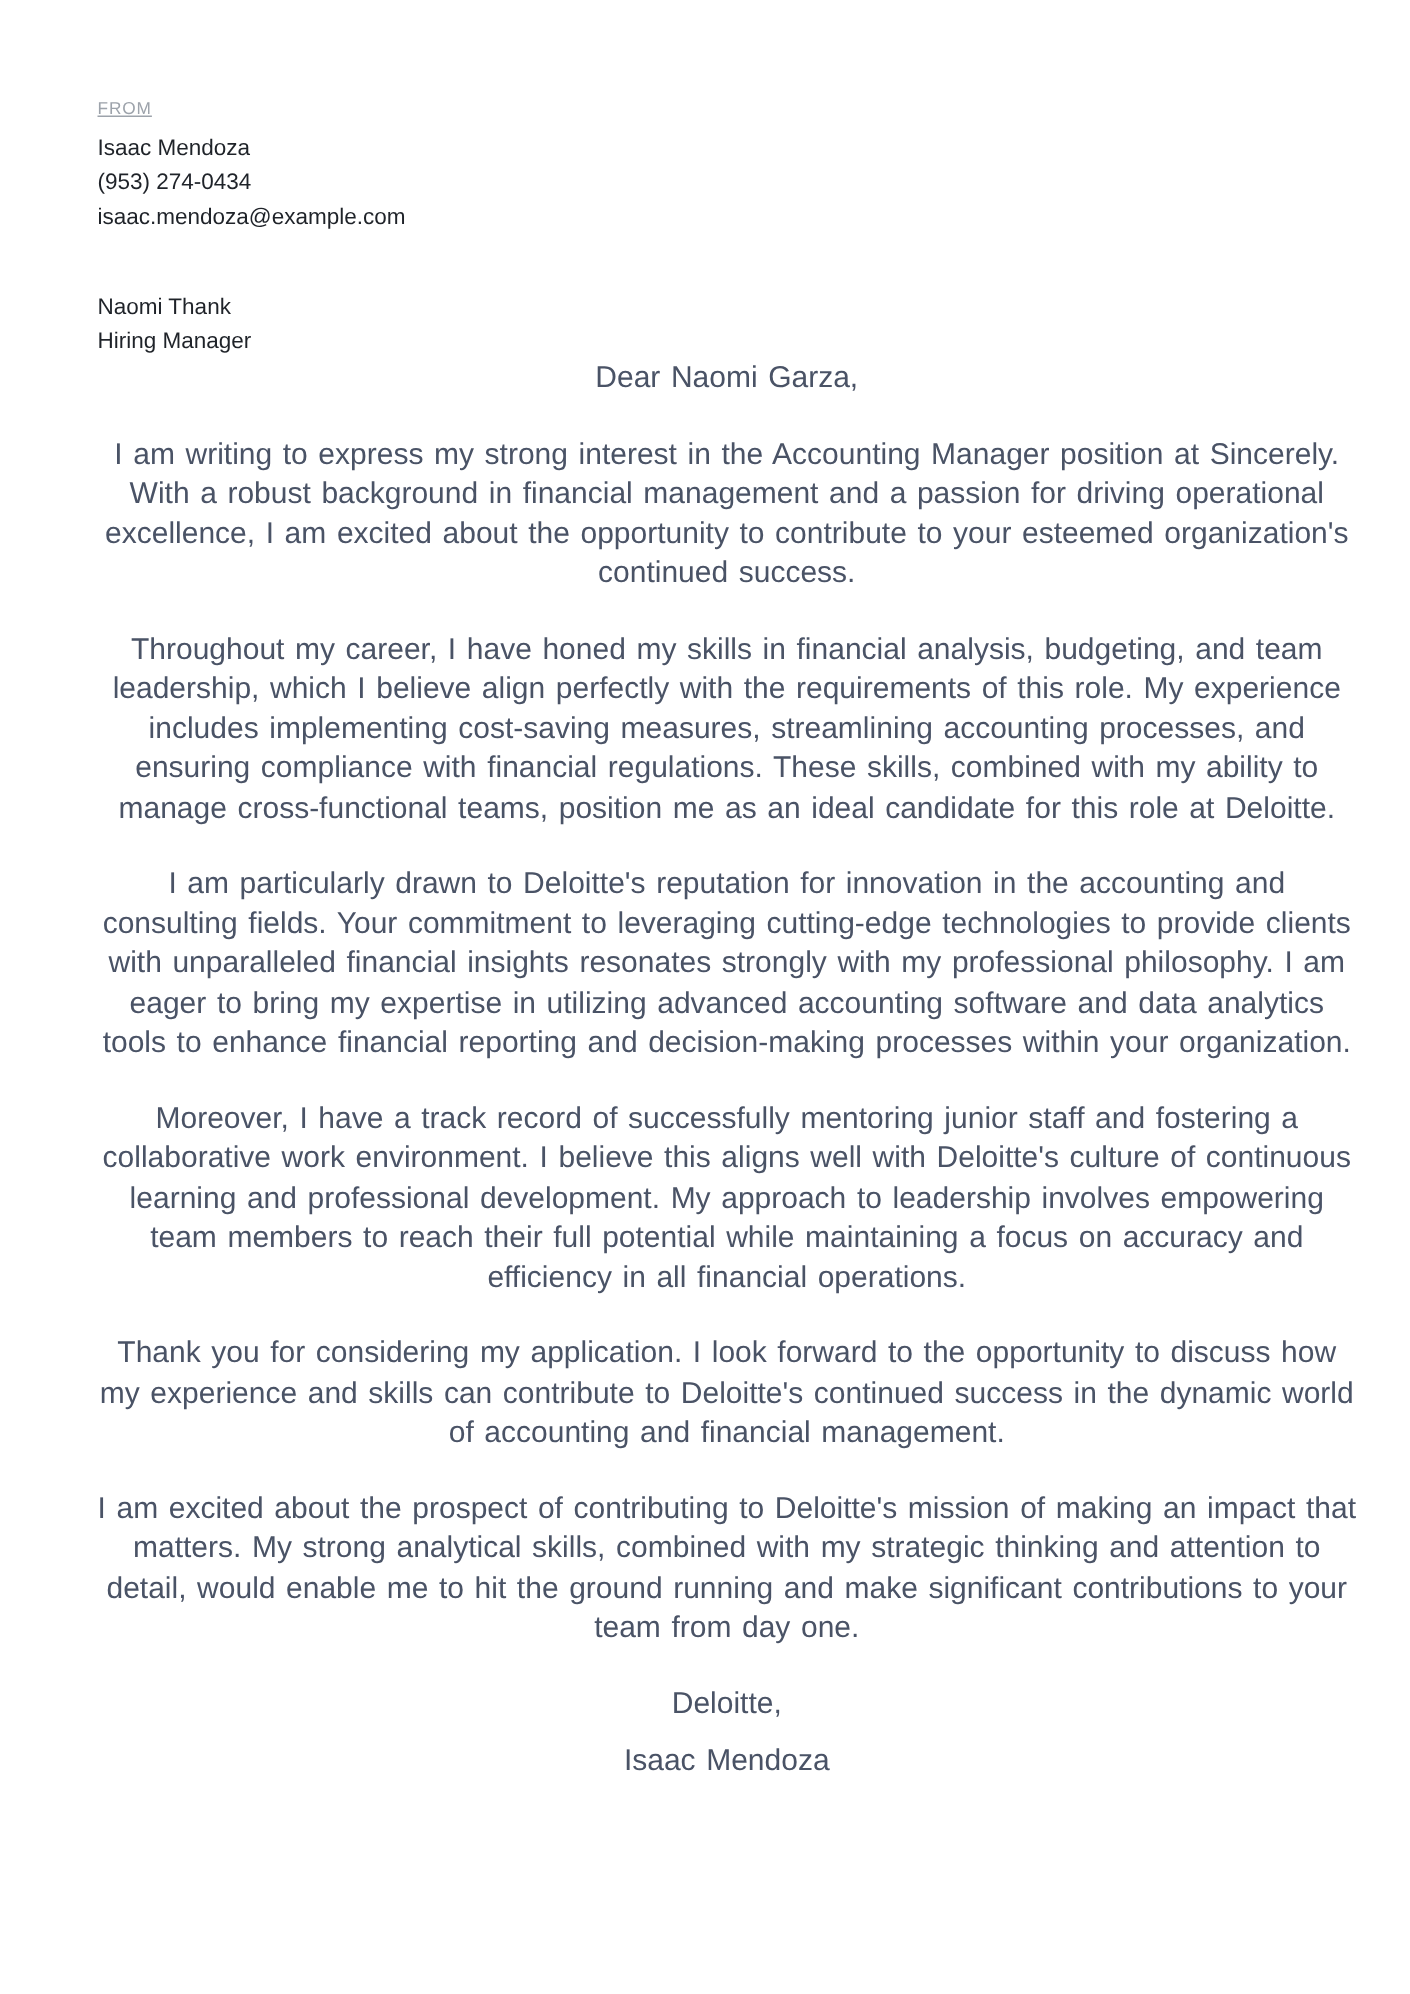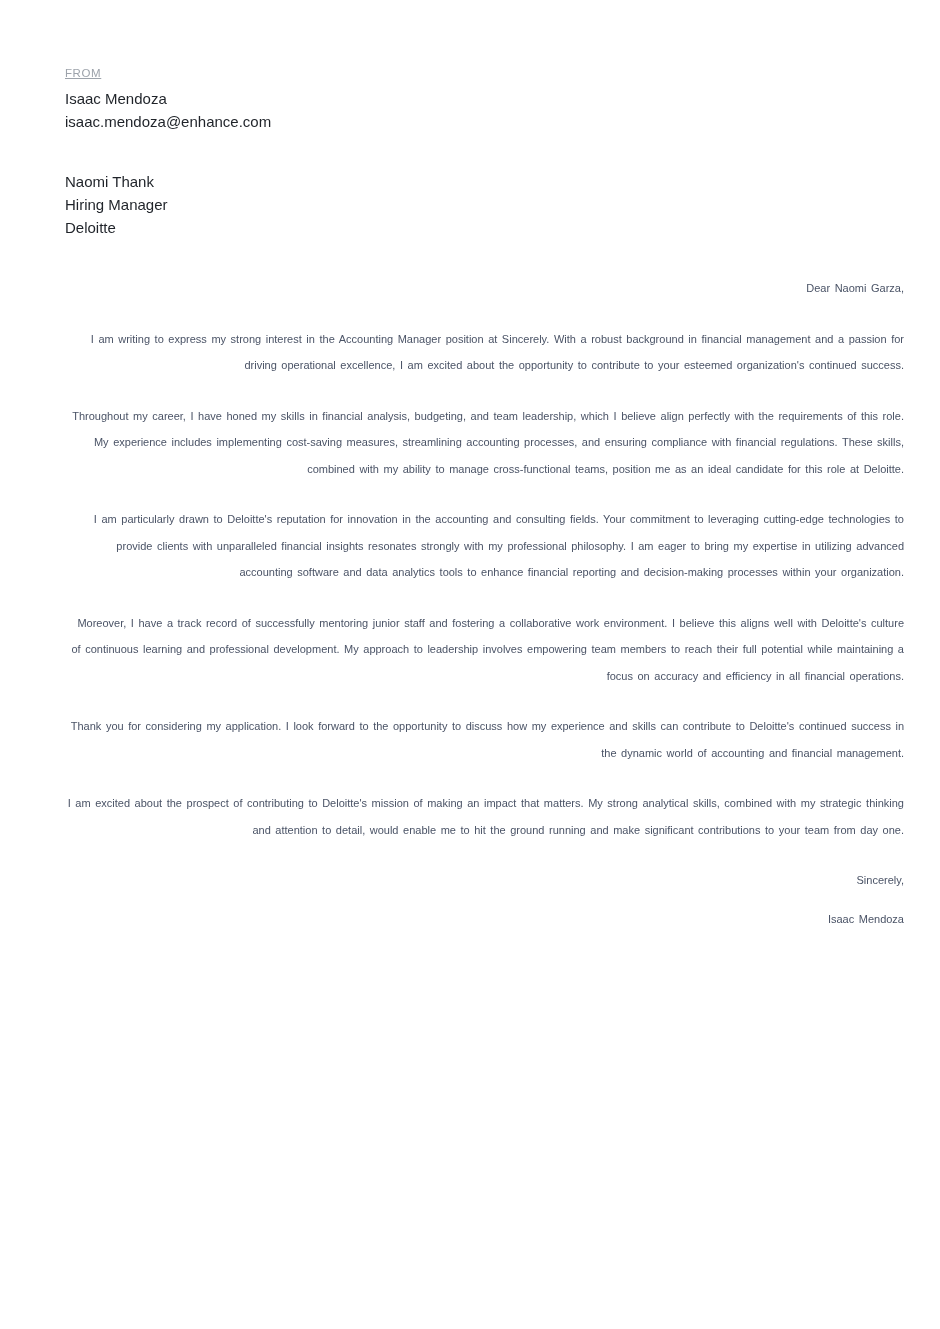--- a/index.html
+++ b/index.html
@@ -25,53 +25,52 @@
     margin-bottom: 6px;
     text-decoration: underline;
   }
   .contact-line {
     font-size: 15px;
     line-height: 23px;
     color: #1f2329;
   }
   .to-section { margin-top: 37px; }
   .letter-body {
-    margin-top: 36px;
     color: #4a5366;
-    font-size: 11px;
+    font-size: 20px;
     line-height: 26.5px;
     word-spacing: 1.5px;
-    text-align: right;
+    text-align: center;
   }
   .letter-body p { margin: 0 0 24px 0; }
   .letter-body p.closing { margin-bottom: 12px; }
   .letter-body p.signature { margin-bottom: 0; }
 </style>
 </head>
 <body>
 
 <div class="page">
 
   <div class="from-section">
     <div class="block-label">FROM</div>
     <div class="contact-line">Isaac Mendoza</div>
-    <div class="contact-line">isaac.mendoza@enhance.com</div>
+    <div class="contact-line">(953) 274-0434</div>
+    <div class="contact-line">isaac.mendoza@example.com</div>
   </div>
 
   <div class="to-section">
     <div class="contact-line">Naomi Thank</div>
     <div class="contact-line">Hiring Manager</div>
-    <div class="contact-line">Deloitte</div>
   </div>
 
   <div class="letter-body">
     <p>Dear Naomi Garza,</p>
     <p>I am writing to express my strong interest in the Accounting Manager position at Sincerely. With a robust background in financial management and a passion for driving operational excellence, I am excited about the opportunity to contribute to your esteemed organization's continued success.</p>
     <p>Throughout my career, I have honed my skills in financial analysis, budgeting, and team leadership, which I believe align perfectly with the requirements of this role. My experience includes implementing cost-saving measures, streamlining accounting processes, and ensuring compliance with financial regulations. These skills, combined with my ability to manage cross-functional teams, position me as an ideal candidate for this role at Deloitte.</p>
     <p>I am particularly drawn to Deloitte's reputation for innovation in the accounting and consulting fields. Your commitment to leveraging cutting-edge technologies to provide clients with unparalleled financial insights resonates strongly with my professional philosophy. I am eager to bring my expertise in utilizing advanced accounting software and data analytics tools to enhance financial reporting and decision-making processes within your organization.</p>
     <p>Moreover, I have a track record of successfully mentoring junior staff and fostering a collaborative work environment. I believe this aligns well with Deloitte's culture of continuous learning and professional development. My approach to leadership involves empowering team members to reach their full potential while maintaining a focus on accuracy and efficiency in all financial operations.</p>
     <p>Thank you for considering my application. I look forward to the opportunity to discuss how my experience and skills can contribute to Deloitte's continued success in the dynamic world of accounting and financial management.</p>
     <p>I am excited about the prospect of contributing to Deloitte's mission of making an impact that matters. My strong analytical skills, combined with my strategic thinking and attention to detail, would enable me to hit the ground running and make significant contributions to your team from day one.</p>
-    <p class="closing">Sincerely,</p>
+    <p class="closing">Deloitte,</p>
     <p class="signature">Isaac Mendoza</p>
   </div>
 
 </div>
 
 </body></html>

